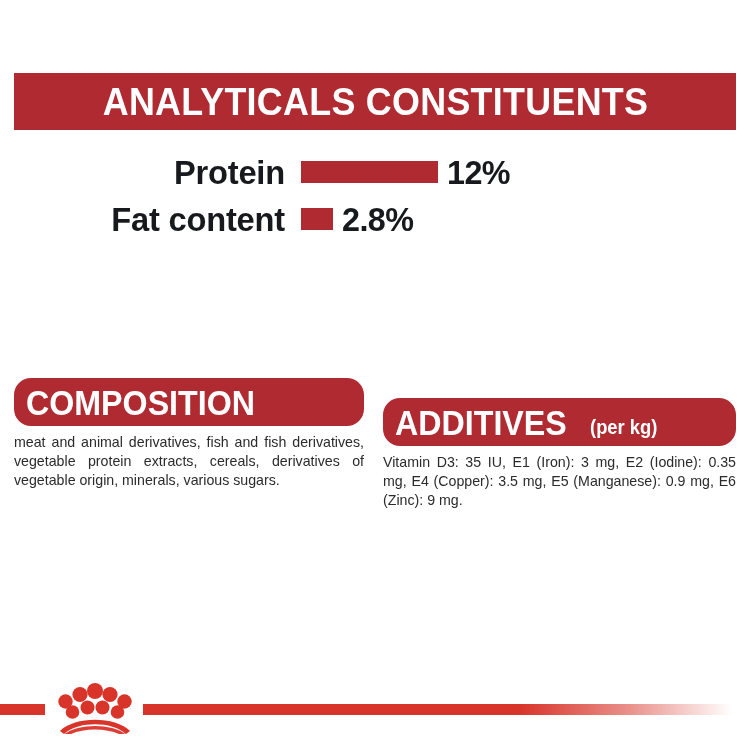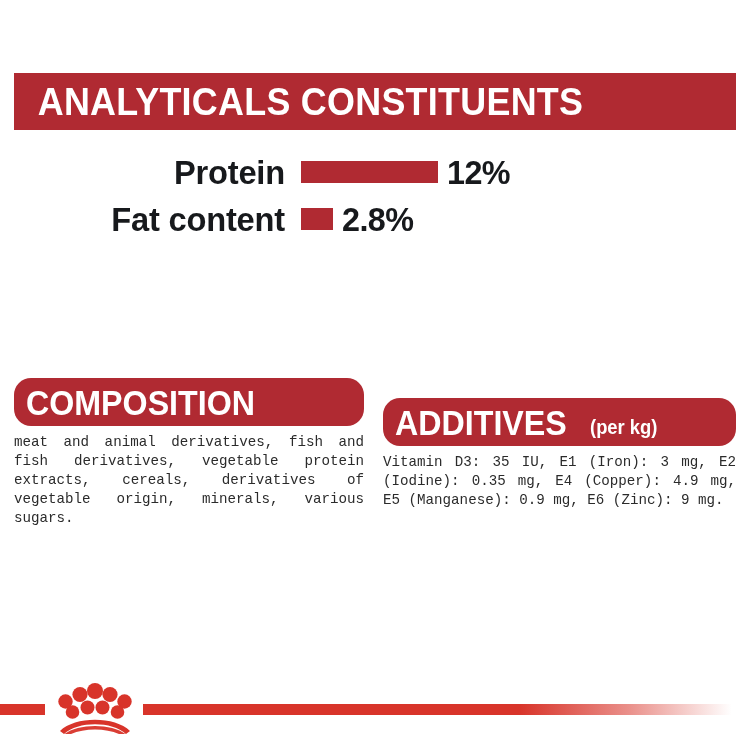--- a/index.html
+++ b/index.html
@@ -25,20 +25,21 @@
   
   .header-band {
     position: absolute;
     left: 14px;
     top: 73px;
     width: 722px;
     height: 57px;
     background: #b02a32;
     display: flex;
     align-items: center;
+    justify-content: center;
   }
   .header-title {
     color: #ffffff;
     font-family: "Liberation Sans", sans-serif;
     font-weight: bold;
     font-size: 39px;
     letter-spacing: 0.3px;
     transform: scaleX(0.92);
     transform-origin: center;
     white-space: nowrap;
@@ -131,21 +132,21 @@
     margin-left: 8px;
     transform: scaleX(0.92);
     transform-origin: left center;
     line-height: 1;
     white-space: nowrap;
     align-self: flex-end;
     margin-bottom: 9px;
   }
   .sec-body {
     margin-top: 7px;
-    font-family: Liberation Mono, monospace;
+    font-family: Liberation Sans, sans-serif;
     font-size: 14.2px;
     color: #2b2b2b;
     line-height: 1.33;
     text-align: justify;
     text-justify: inter-word;
   }
   .col-right .sec-body { text-align: justify; }
 
   
   .footer {
@@ -210,21 +211,21 @@
       <span class="sec-title">COMPOSITION</span>
     </div>
     <div class="sec-body">meat and animal derivatives, fish and fish derivatives, vegetable protein extracts, cereals, derivatives of vegetable origin, minerals, various sugars.</div>
   </div>
 
   <div class="col col-right">
     <div class="sec-band">
       <span class="sec-title">ADDITIVES</span>
       <span class="sec-sub">(per kg)</span>
     </div>
-    <div class="sec-body">Vitamin D3: 35 IU, E1 (Iron): 3 mg, E2 (Iodine): 0.35 mg, E4 (Copper): 4.9 mg, E5 (Manganese): 0.9 mg, E6 (Zinc): 9 mg.</div>
+    <div class="sec-body">Vitamin D3: 35 IU, E1 (Iron): 3 mg, E2 (Iodine): 0.35 mg, E4 (Copper): 3.5 mg, E5 (Manganese): 0.9 mg, E6 (Zinc): 9 mg.</div>
   </div>
 
   <div class="footer">
     <div class="rule-left"></div>
     <div class="rule-right"></div>
     <div class="crown">
       <svg viewBox="0 0 92 56" width="92" height="56" aria-hidden="true">
         <g fill="#d8342a">
 
           <circle cx="16.5" cy="23.5" r="7.2"></circle>

